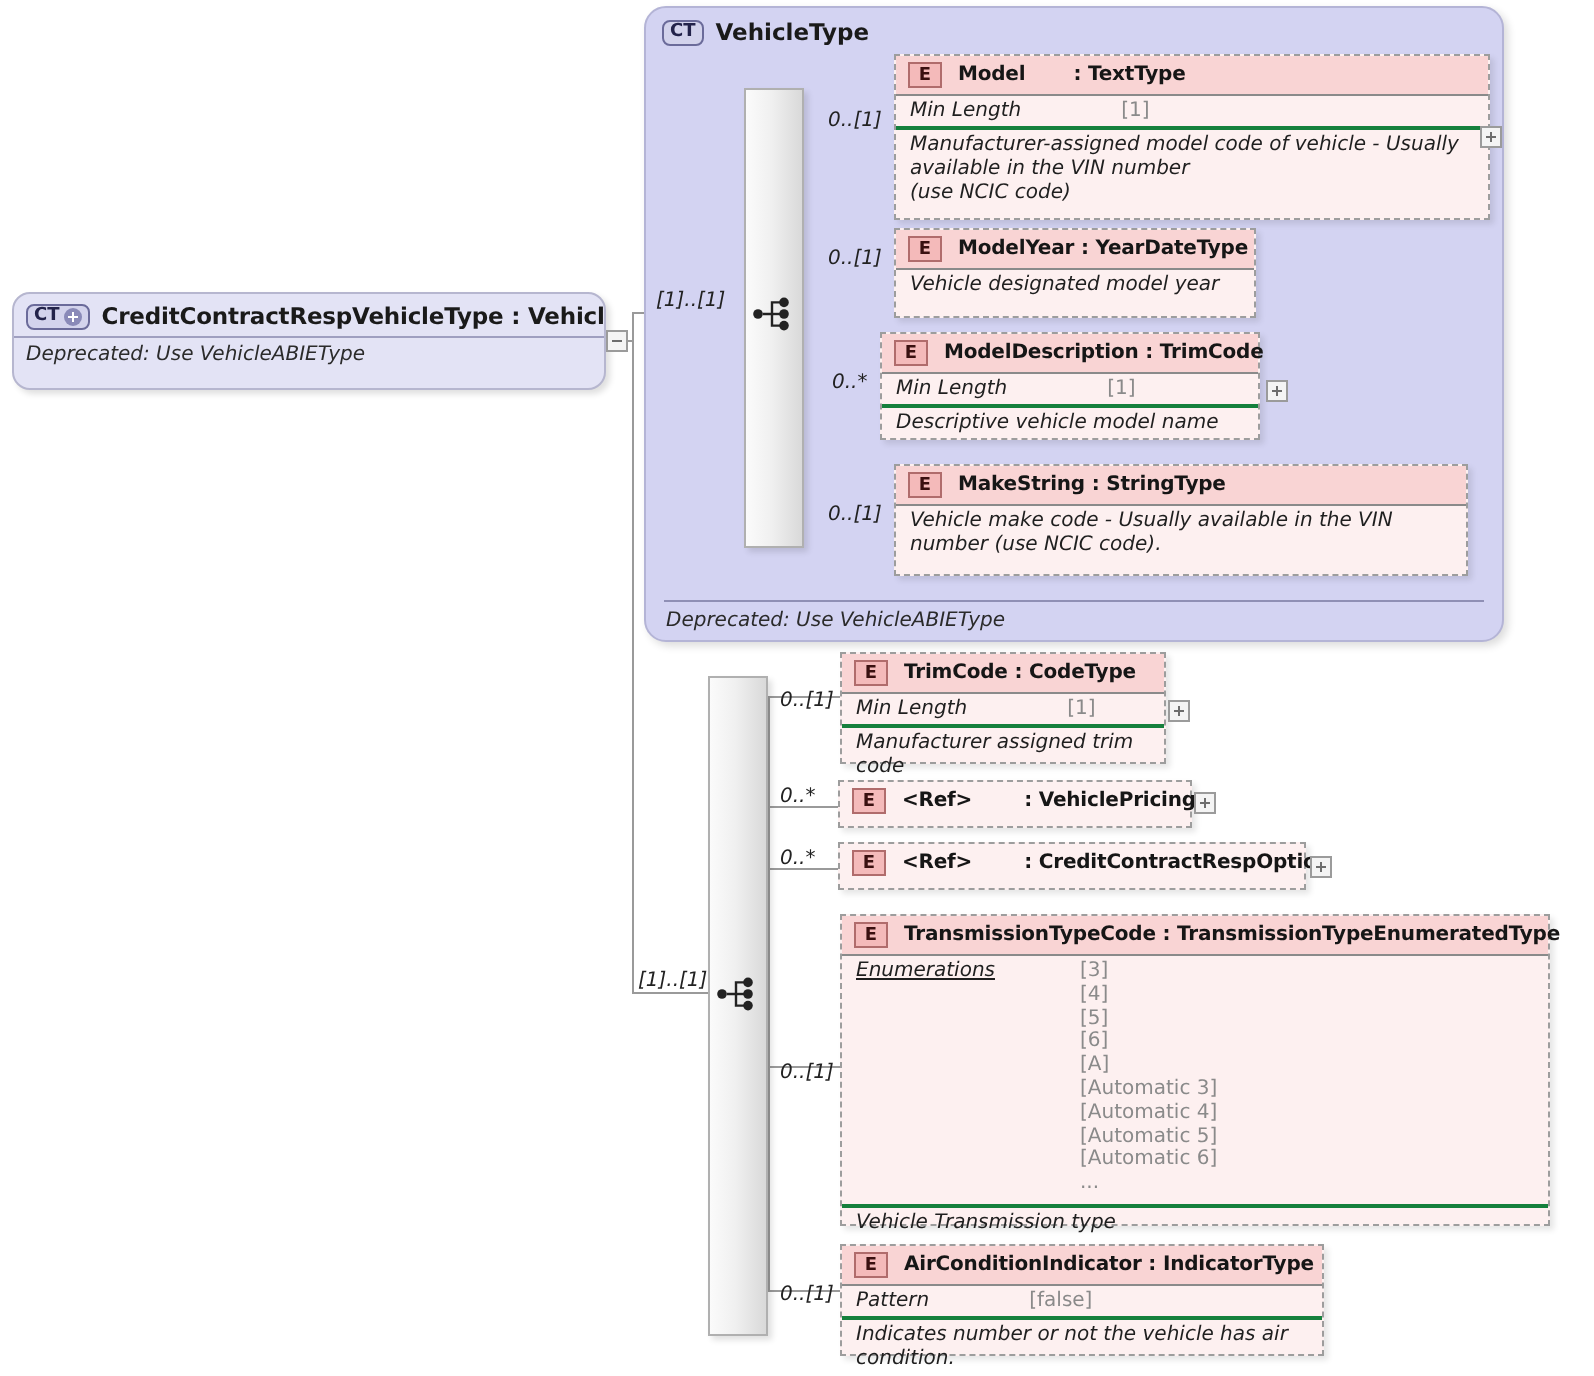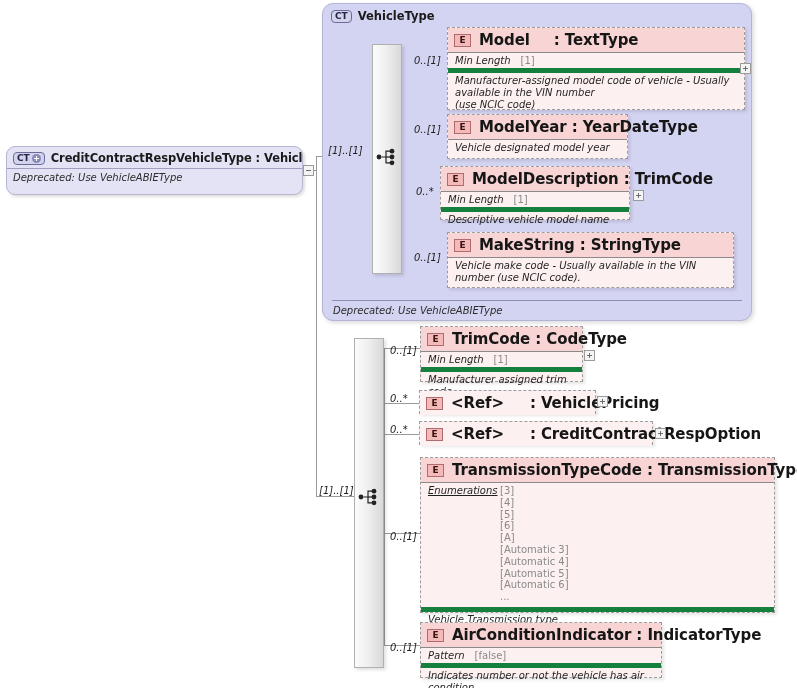--- a/index.html
+++ b/index.html
@@ -186,21 +186,21 @@
   .elbox .el-head {
     display: flex;
     align-items: center;
     background: #f9d4d4;
     padding: 3px 7px 3px 6px;
     border-bottom: 1px solid #8a8a8a;
   }
   .elbox.nohead-border .el-head { border-bottom: none; }
   .elbox .el-name {
     font-weight: bold;
-    font-size: 15px;
+    font-size: 10px;
     color: #161616;
     white-space: nowrap;
     letter-spacing: -0.1px;
   }
   .badge-e {
     display: inline-flex;
     align-items: center;
     justify-content: center;
     width: 17px;
     height: 13px;
@@ -209,25 +209,26 @@
     border: 1px solid #b06c6c;
     background: #f4baba;
     font-size: 9px;
     font-weight: bold;
     color: #3a1010;
     flex: none;
   }
   .el-facet {
     display: flex;
     padding: 2px 7px 2px 7px;
-    border-bottom: 5px solid #15803d;
+    border-bottom: 2px solid #15803d;
     font-style: italic;
     font-size: 10px;
     color: #1f1f1f;
     white-space: nowrap;
+    gap: 40px;
   }
   .el-facet .fv {
     color: #8a8a8a;
     font-style: normal;
     margin-left: 10px;
   }
   .el-facet .fcol { display: flex; flex-direction: column; }
   .el-facet .fcol .fv { margin-left: 0; line-height: 1.18; }
   .el-doc {
     padding: 2px 7px 3px 7px;

